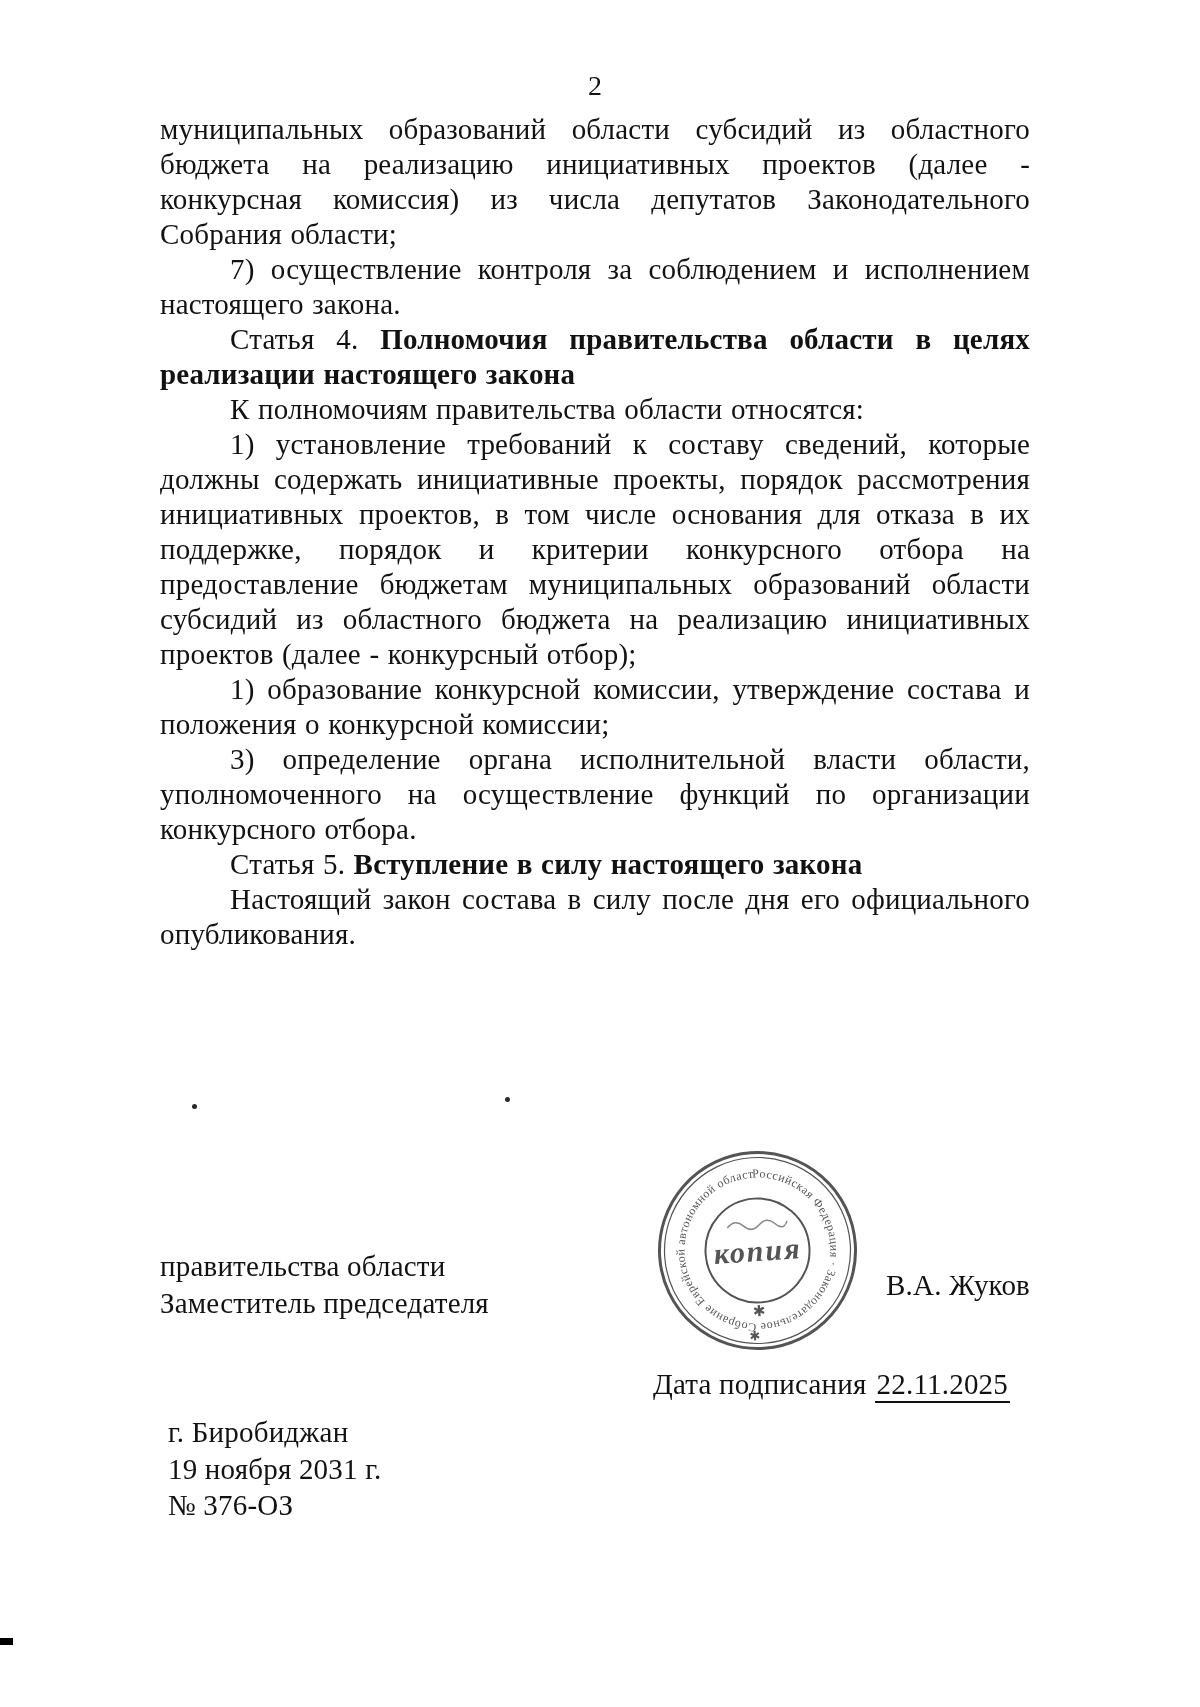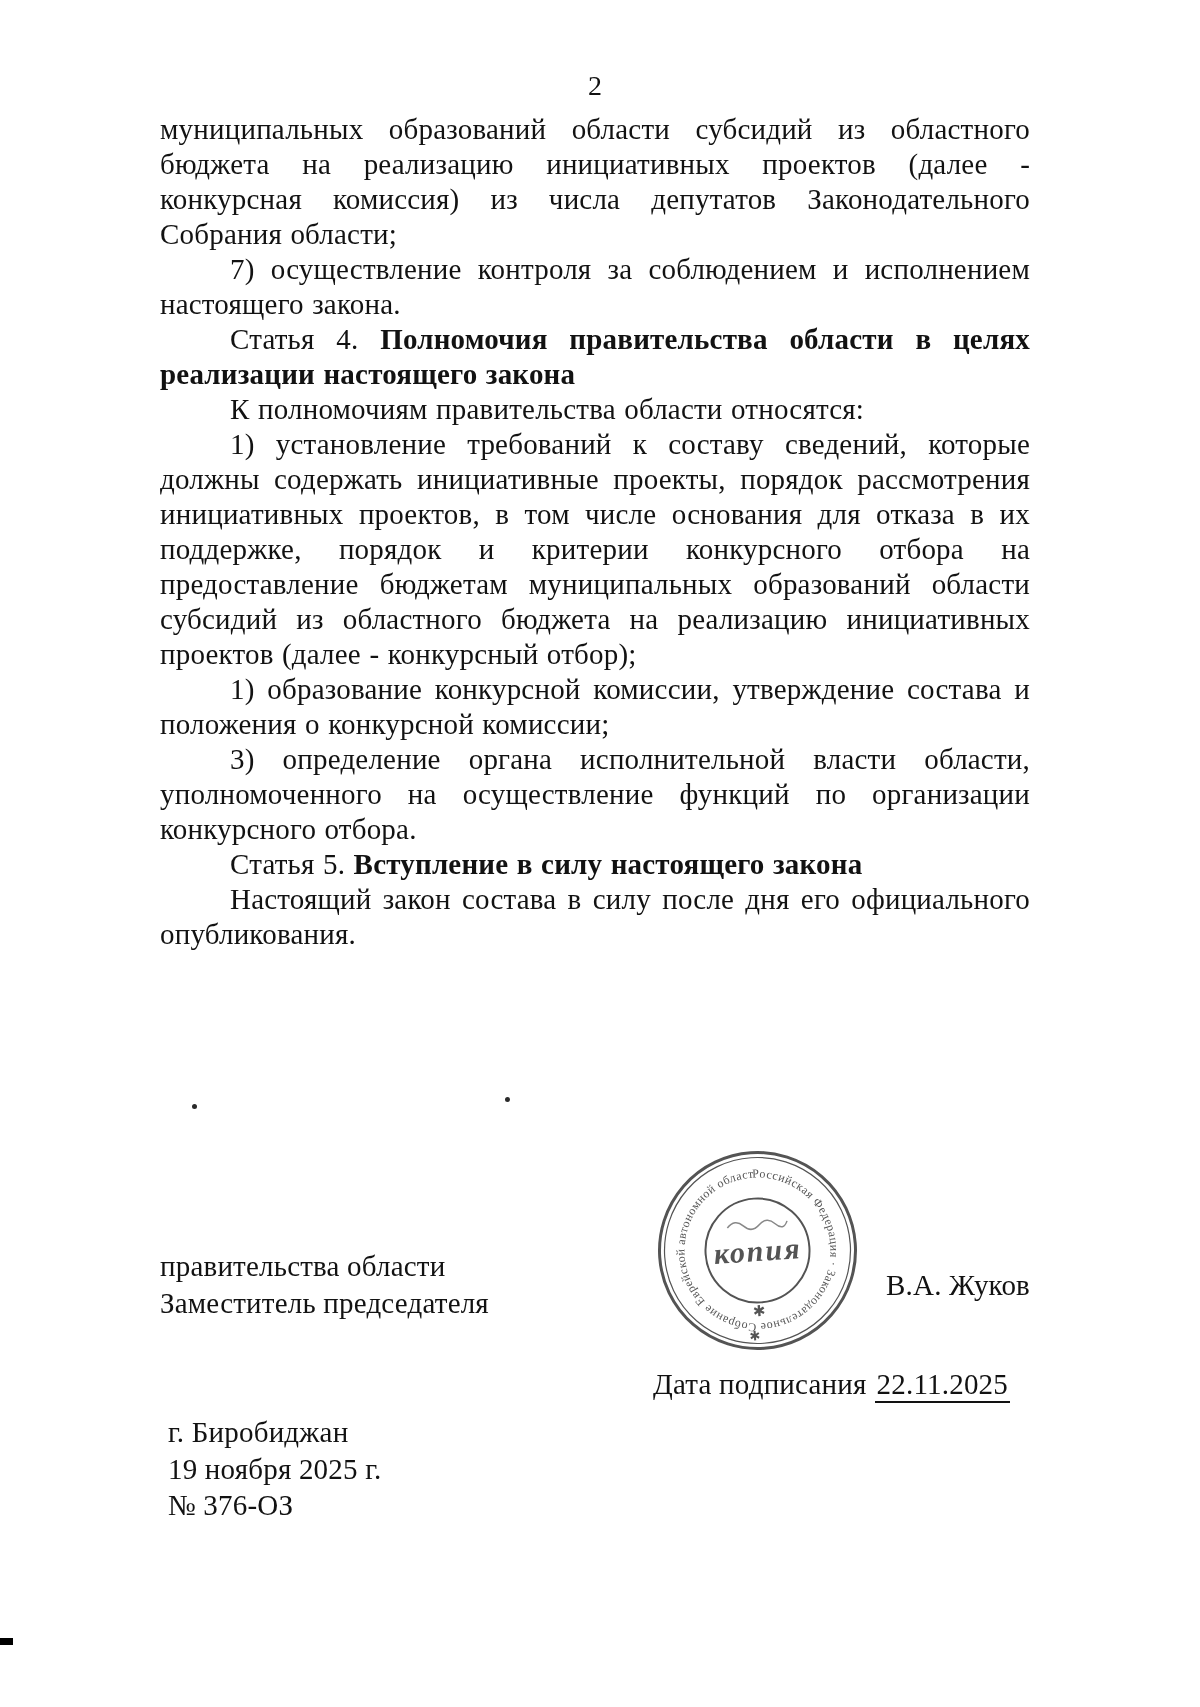--- a/index.html
+++ b/index.html
@@ -133,21 +133,21 @@
   <div class="sig-row">
     <div class="sig-position">
       <div>правительства области</div>
       <div>Заместитель председателя</div>
     </div>
     <div class="sig-name">В.А. Жуков</div>
   </div>
 
   <div class="footer-left">
     <div>г. Биробиджан</div>
-    <div>19 ноября 2025 г.</div>
+    <div>19 ноября 2031 г.</div>
     <div>№ 376-ОЗ</div>
   </div>
 
   <div class="footer-right">
     <span>Дата подписания</span><span class="signing-date">22.11.2025</span>
   </div>
 
   <div class="artifact artifact-corner"></div>
   <div class="speck speck-margin"></div>
   <div class="speck speck-midline"></div>

